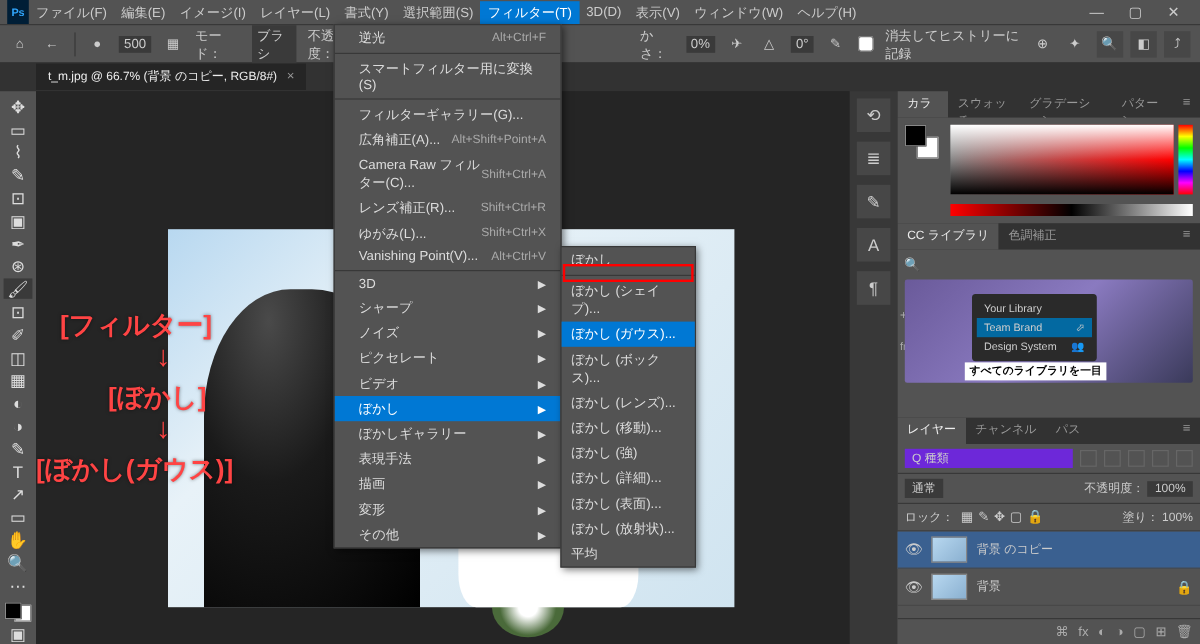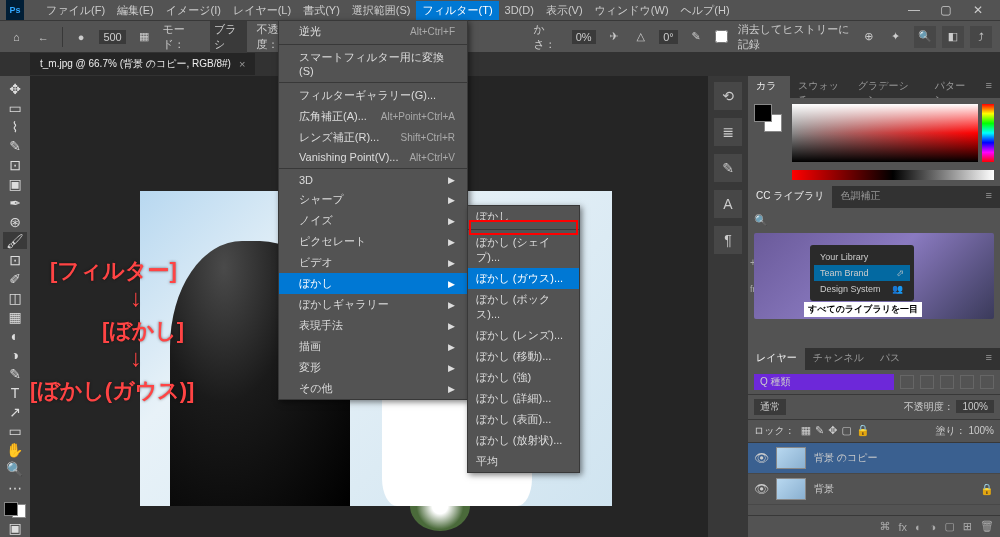--- a/index.html
+++ b/index.html
@@ -1,20 +1,20 @@
 <!DOCTYPE html>
 <html><head>
 <meta charset="utf-8">
 <style>
 * { margin: 0; padding: 0; box-sizing: border-box; font-family: "Meiryo", "Hiragino Sans", sans-serif; }
 body { background: #323232; color: #ccc; width: 1000px; height: 537px; overflow: hidden; position: relative; font-size: 11px; }
 
 
 .menubar { background: #535353; height: 20px; display: flex; align-items: center; padding: 0 6px; gap: 0; }
-.menubar .logo { width: 18px; height: 20px; background: #001e36; color: #31a8ff; font-weight: bold; font-size: 9px; display: flex; align-items: center; justify-content: center; margin-right: 16px; }
+.menubar .logo { width: 18px; height: 20px; background: #001e36; color: #31a8ff; font-weight: bold; font-size: 9px; display: flex; align-items: center; justify-content: center; margin-right: 0; }
 .menubar .mitem { padding: 2px 6px; cursor: default; font-size: 11px; }
 .menubar .mitem.active { background: #0078d4; color: #fff; }
 .window-controls { margin-left: auto; display: flex; gap: 0; }
 .window-controls div { width: 32px; height: 20px; display: flex; align-items: center; justify-content: center; font-size: 12px; color: #ccc; }
 
 
 .optbar { background: #535353; height: 32px; display: flex; align-items: center; padding: 0 8px; gap: 10px; border-top: 1px solid #383838; }
 .optbar .icon { width: 20px; height: 20px; display: flex; align-items: center; justify-content: center; }
 .optbar .sep { width: 1px; height: 20px; background: #383838; }
 .optbar .lbl { font-size: 11px; color: #ccc; }
@@ -198,21 +198,21 @@
       </div>
     <div class="tool">▣</div>
   </div>
 
   <div class="canvas-area">
     <div class="canvas-img">
       <div class="flowers"></div>
     </div>
     <div class="annot" style="left:20px; top:180px;">[フィルター]</div>
     <div class="annot annot-arrow" style="left:100px; top:210px;">↓</div>
-    <div class="annot" style="left:72px; top:240px;">[ぼかし]</div>
+    <div class="annot" style="left:60px; top:240px;">[ぼかし]</div>
     <div class="annot annot-arrow" style="left:100px; top:270px;">↓</div>
     <div class="annot" style="left:0px; top:300px;">[ぼかし(ガウス)]</div>
   </div>
 
   <div class="rightcol">
     <div class="ri">⟲</div>
     <div class="ri">≣</div>
     <div class="ri">✎</div>
     <div class="ri">A</div>
     <div class="ri">¶</div>
@@ -325,25 +325,33 @@
     <div class="dsep"></div>
     <div class="ditem">
       <span>スマートフィルター用に変換(S)</span>
     </div>
     <div class="dsep"></div>
     <div class="ditem">
       <span>フィルターギャラリー(G)...</span>
     </div>
     <div class="ditem">
       <span>広角補正(A)...</span>
-      <span class="sc">Alt+Point+Ctrl+A</span>
+      <span class="sc">Alt+Shift+Point+A</span>
+    </div>
+    <div class="ditem">
+      <span>Camera Raw フィルター(C)...</span>
+      <span class="sc">Shift+Ctrl+A</span>
     </div>
     <div class="ditem">
       <span>レンズ補正(R)...</span>
       <span class="sc">Shift+Ctrl+R</span>
+    </div>
+    <div class="ditem">
+      <span>ゆがみ(L)...</span>
+      <span class="sc">Shift+Ctrl+X</span>
     </div>
     <div class="ditem">
       <span>Vanishing Point(V)...</span>
       <span class="sc">Alt+Ctrl+V</span>
     </div>
     <div class="dsep"></div>
     <div class="ditem">
       <span>3D</span>
       <span class="arrow">▶</span>
     </div>

